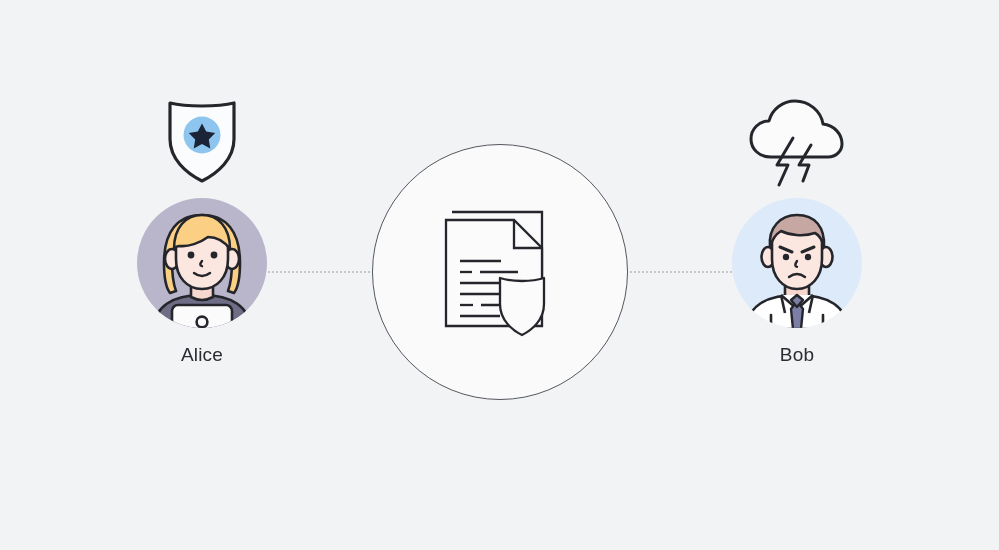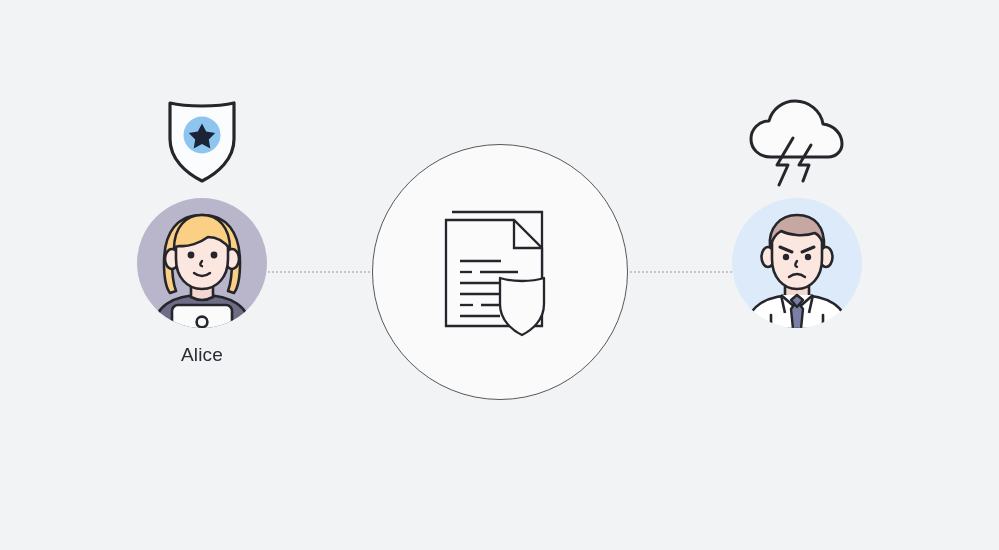--- a/index.html
+++ b/index.html
@@ -222,15 +222,16 @@
           <circle cx="55" cy="60" r="3.2" fill="#25262b"></circle>
           <circle cx="77" cy="60" r="3.2" fill="#25262b"></circle>
 
           <path d="M66 64 q-3.4 5 0 5.8" fill="none" stroke="#25262b" stroke-width="2.4" stroke-linecap="round"></path>
 
           <path d="M58 80 q8 -6 16 0" fill="none" stroke="#25262b" stroke-width="2.4" stroke-linecap="round"></path>
         </g>
       </svg>
     </div>
 
+    <div class="node-label">Bob</div>
   </div>
 
 </div>
 
 </body></html>

